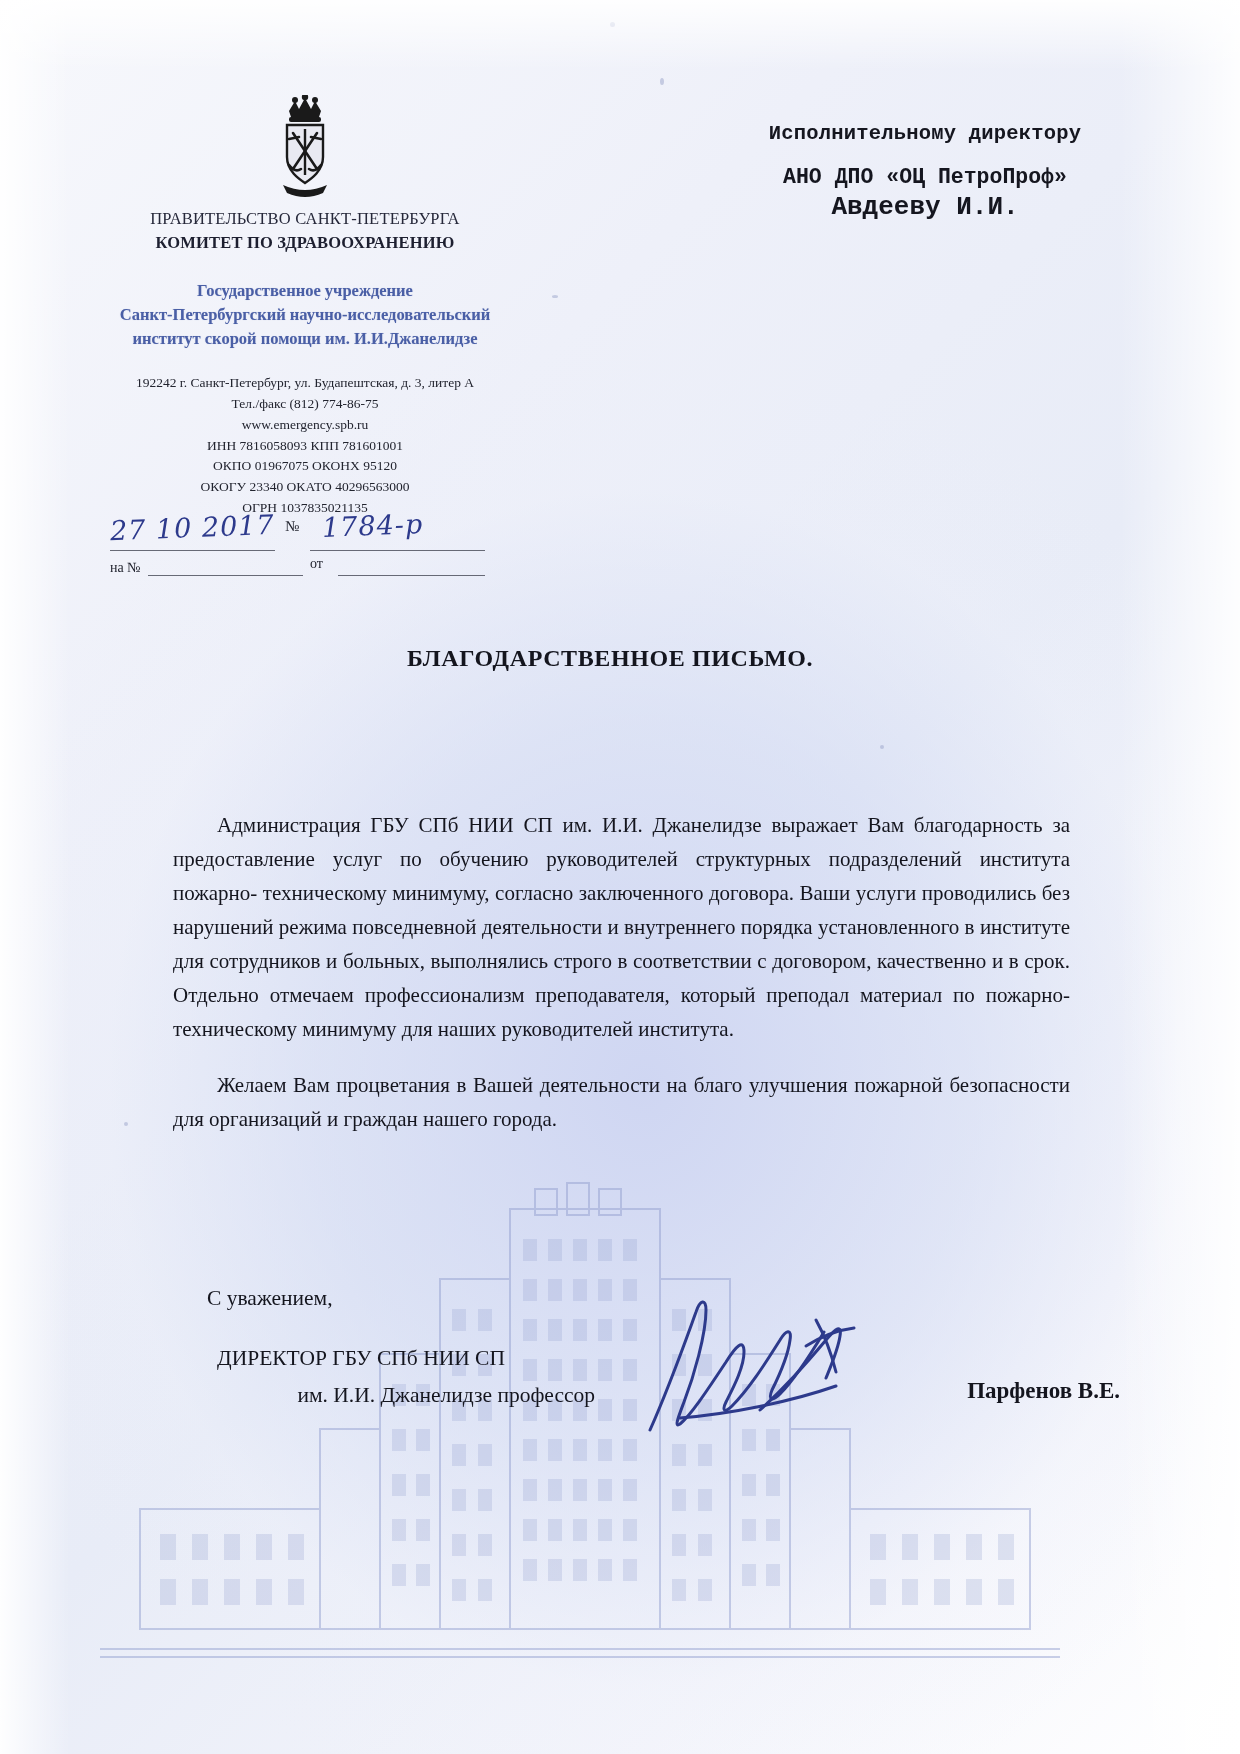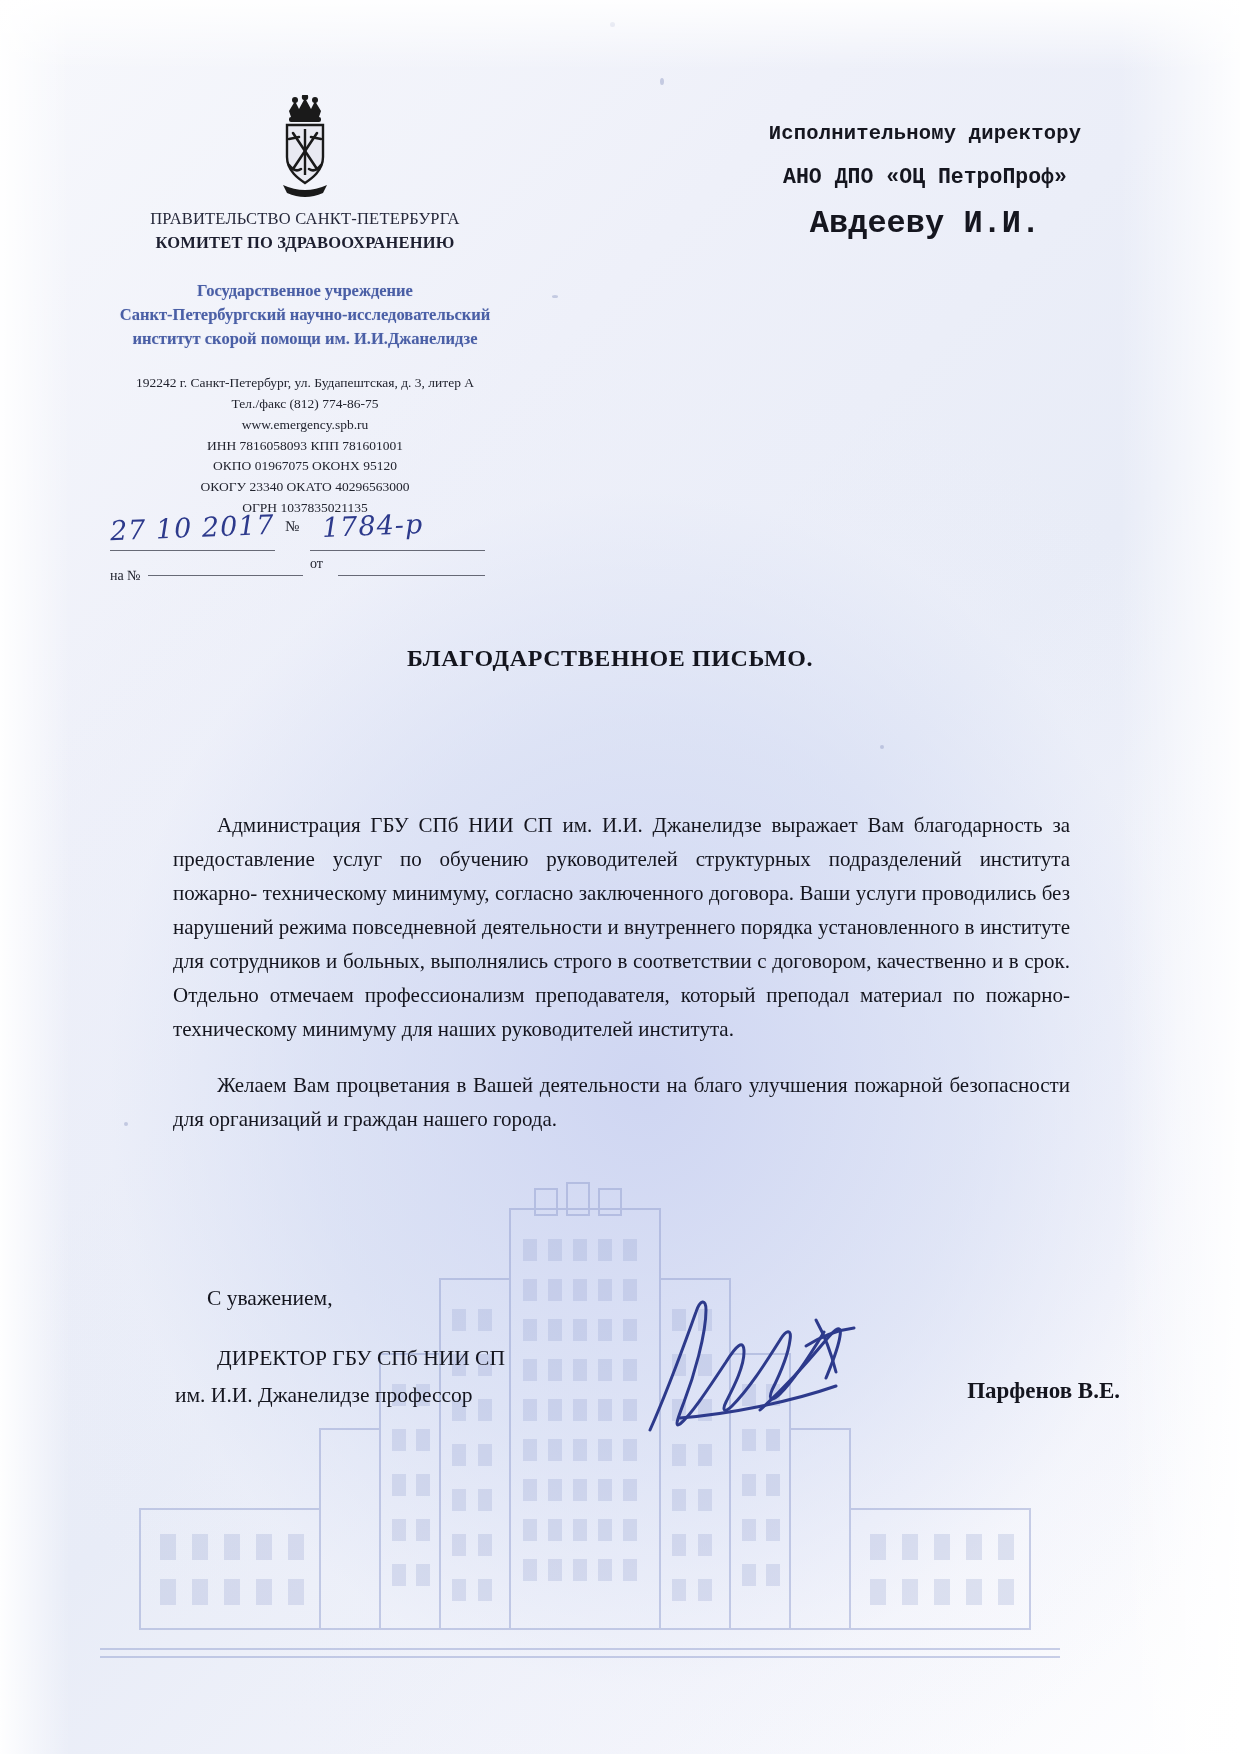--- a/index.html
+++ b/index.html
@@ -114,39 +114,39 @@
   .ln1 { left: 0px;   top: 38px; width: 165px; }
   .ln2 { left: 200px; top: 38px; width: 175px; }
   .second-row {
     position: absolute;
     left: 0;
     top: 44px;
     width: 375px;
     font-size: 14px;
     color: #22242f;
   }
-  .second-row .lbl-na { position: absolute; left: 0; top: 12px; }
+  .second-row .lbl-na { position: absolute; left: 0; top: 4px; }
   .second-row .lbl-ot { position: absolute; left: 200px; top: 0; }
   .ln3 { left: 38px;  top: 19px; width: 155px; }
   .ln4 { left: 228px; top: 19px; width: 147px; }
 
   
   .addressee {
     position: absolute;
     right: 105px;
     top: 122px;
     width: 420px;
     text-align: center;
     font-family: Liberation Mono, monospace;
     font-weight: bold;
     color: #15161f;
   }
   .addressee .a1 { font-size: 20.5px; letter-spacing: .2px; }
   .addressee .a2 { font-size: 21.5px; margin-top: 20px; }
-  .addressee .a3 { font-size: 32px;  margin-top: 16px; }
+  .addressee .a3 { font-size: 26px;  margin-top: 3px; }
 
   
   .doc-title {
     position: absolute;
     left: 0;
     top: 645px;
     width: 1220px;
     text-align: center;
     font-weight: bold;
     font-size: 24px;
@@ -174,21 +174,21 @@
     left: 175px;
     top: 1280px;
     width: 420px;
     font-weight: normal;
     font-size: 21.5px;
     line-height: 1.75;
     color: #14151e;
   }
   .sign-block .s1 { padding-left: 32px; }
   .sign-block .s2 { padding-left: 42px; margin-top: 22px; }
-  .sign-block .s3 { padding-left: 0px; }
+  .sign-block .s3 { padding-left: 0px; text-align: right; }
   .signer-name {
     position: absolute;
     right: 120px;
     top: 1378px;
     font-weight: bold;
     font-size: 23px;
     color: #14151e;
   }
 
   

